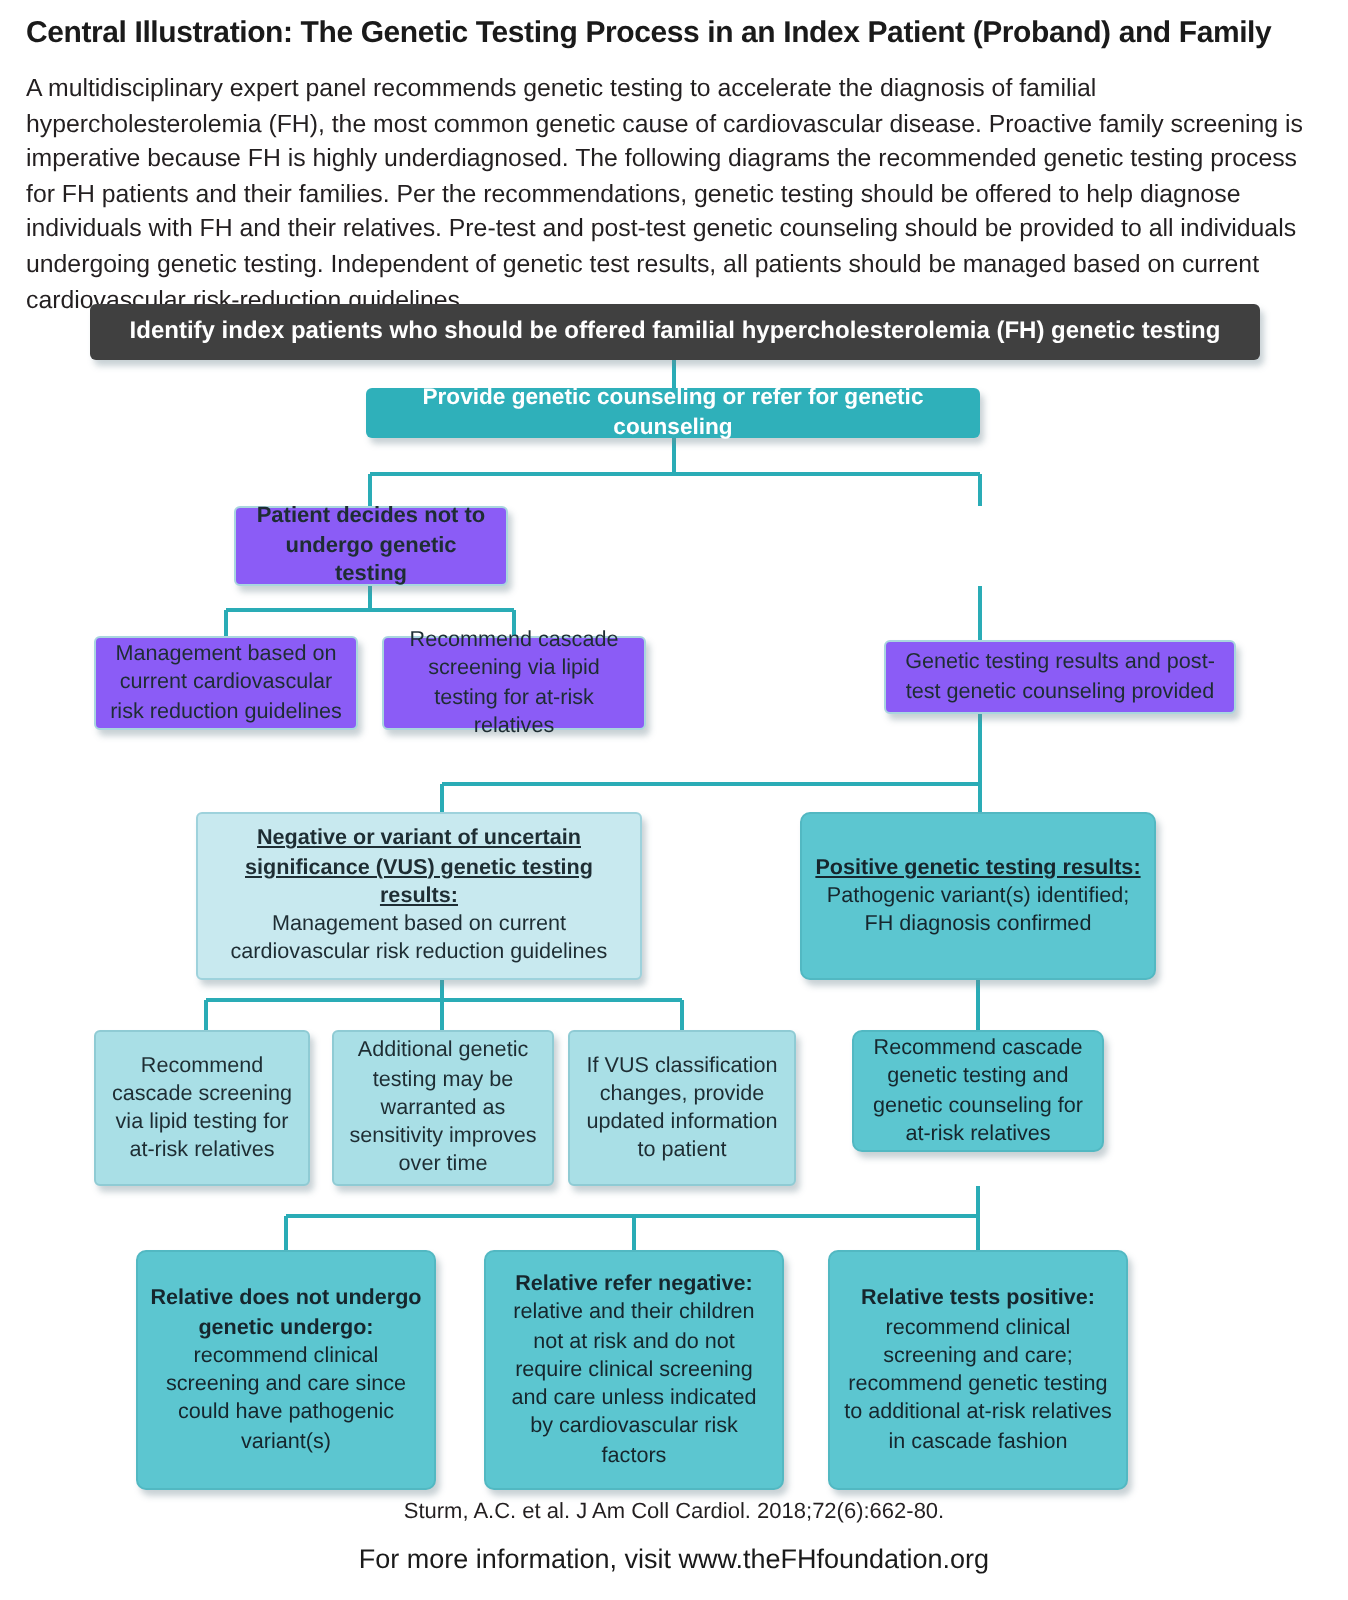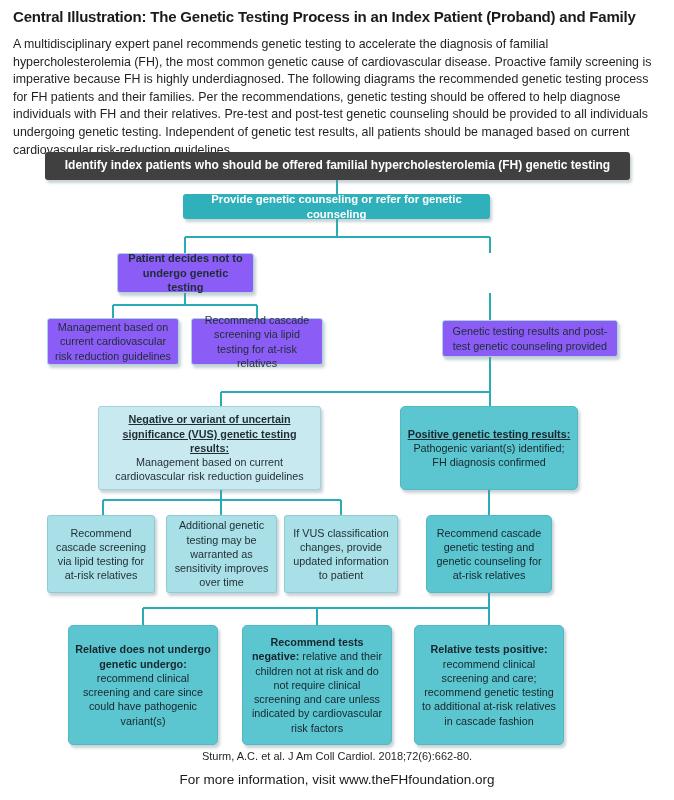--- a/index.html
+++ b/index.html
@@ -38,21 +38,21 @@
   .n-decide-no{left:117px;top:253px;width:137px;height:40px;font-weight:bold;font-size:11px;}
   .n-decide-yes{left:391px;top:253px;width:198px;height:40px;font-weight:bold;font-size:11px;}
   .n-mgmt{left:47px;top:318px;width:132px;height:47px;}
   .n-cascade1{left:191px;top:318px;width:132px;height:47px;}
   .n-results{left:402px;top:320px;width:176px;height:37px;margin-left:40px;}
   .n-negative{left:98px;top:406px;width:223px;height:84px;align-items:center;}
   .n-positive{left:400px;top:406px;width:178px;height:84px;}
   .n-mid1{left:47px;top:515px;width:108px;height:78px;}
   .n-mid2{left:166px;top:515px;width:111px;height:78px;}
   .n-mid3{left:284px;top:515px;width:114px;height:78px;}
-  .n-mid4{left:426px;top:515px;width:126px;height:78px;}
+  .n-mid4{left:426px;top:515px;width:126px;height:61px;}
   .n-bot1{left:68px;top:625px;width:150px;height:120px;}
   .n-bot2{left:242px;top:625px;width:150px;height:120px;}
   .n-bot3{left:414px;top:625px;width:150px;height:120px;}
   .citation{
     position:absolute;left:0;top:750px;width:674px;text-align:center;
     font-size:11px;color:#231f20;
   }
   .footer-note{
     position:absolute;left:0;top:772px;width:674px;text-align:center;
     font-size:13.5px;font-weight:normal;color:#1a1a1a;
@@ -145,21 +145,21 @@
     <span>Recommend cascade genetic testing and genetic counseling for at-risk relatives</span>
   </div>
 
   <div class="node teal n-bot1">
     <span class="bold">Relative does not undergo genetic undergo:</span>
     <span>recommend clinical screening and care since could have pathogenic variant(s)</span>
   </div>
 
   <div class="node teal n-bot2">
     <span>
-      <span class="inline-title">Recommend tests negative:</span>
+      <span class="inline-title">Relative refer negative:</span>
       <span>relative and their children not at risk and do not require clinical screening and care unless indicated by cardiovascular risk factors</span>
     </span>
   </div>
 
   <div class="node teal n-bot3">
     <span>
       <span class="inline-title">Relative tests positive:</span>
       <span>recommend clinical screening and care; recommend genetic testing to additional at-risk relatives in cascade fashion</span>
     </span>
   </div>

